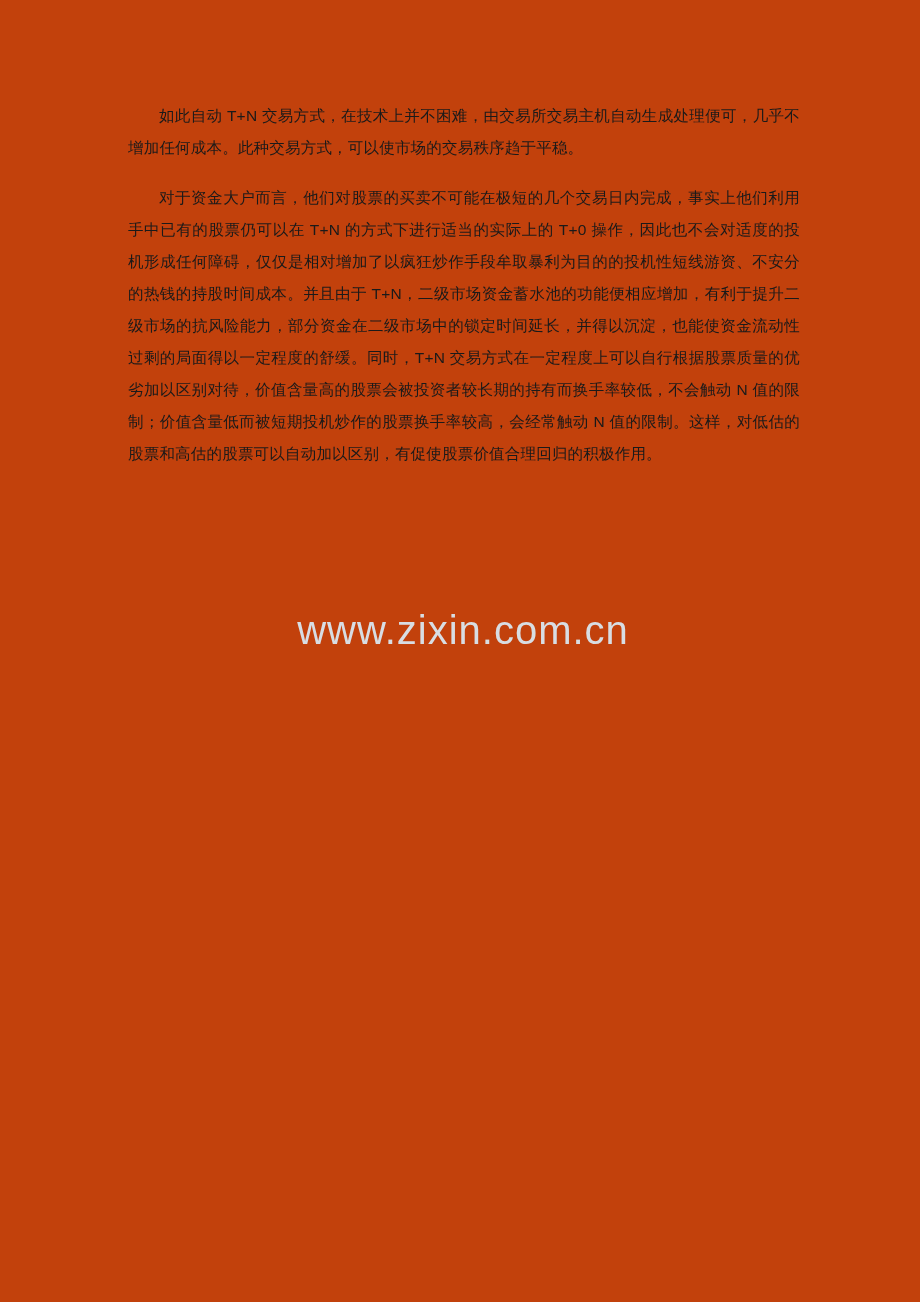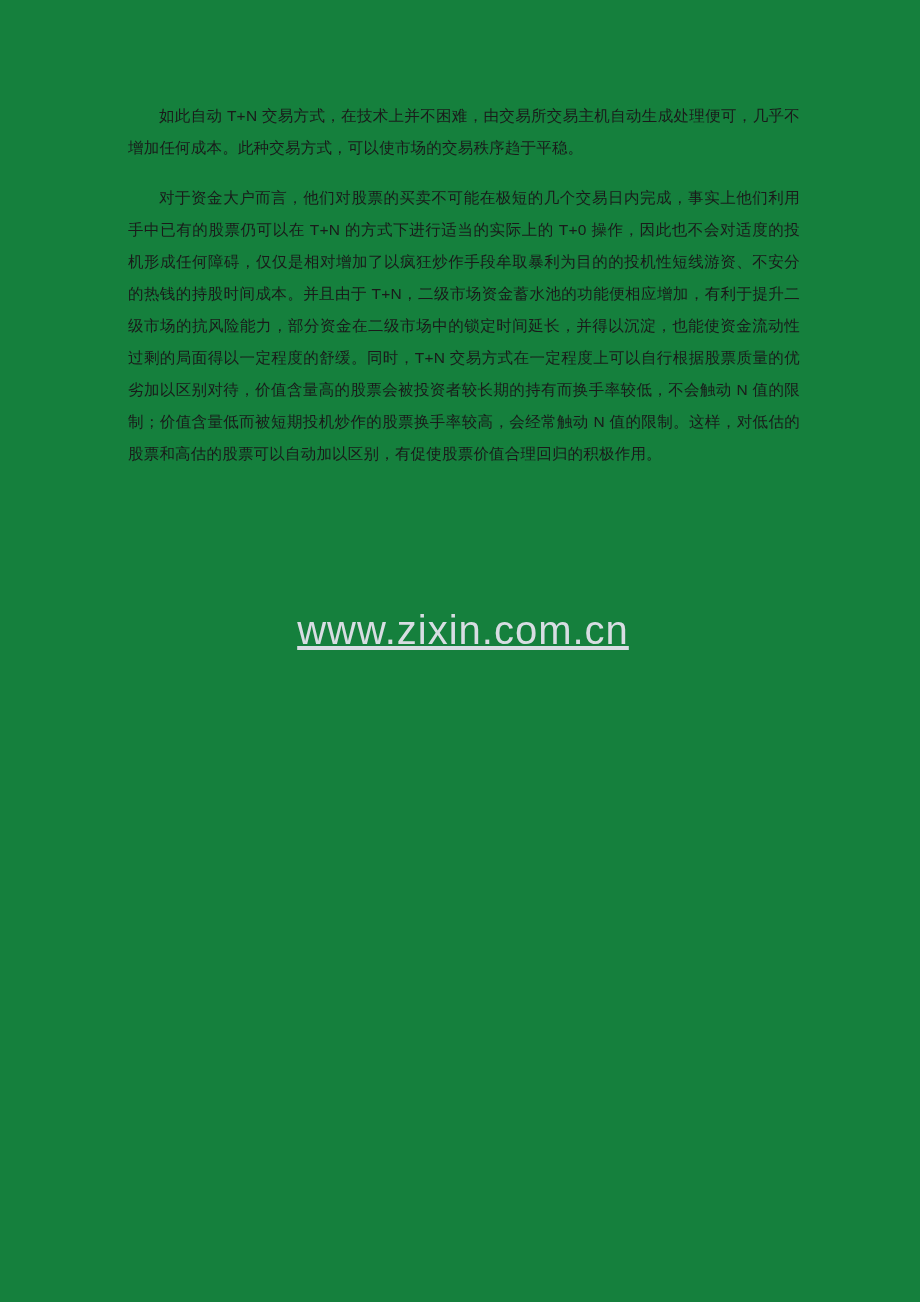--- a/index.html
+++ b/index.html
@@ -10,21 +10,21 @@
     width: 920px;
     height: 1302px;
     background: #ffffff;
     font-family: "Liberation Sans", sans-serif;
     overflow: hidden;
   }
   .page {
     position: relative;
     width: 920px;
     height: 1302px;
-    background: #15803d;
+    background: #c2410c;
   }
   .content {
     position: absolute;
     left: 128px;
     top: 100px;
     width: 672px;
   }
   .para {
     font-family: "Liberation Sans", sans-serif;
     font-size: 15.5px;
@@ -41,21 +41,20 @@
     left: 228px;
     top: 608px;
     width: 470px;
     text-align: center;
     font-family: "Liberation Sans", sans-serif;
     font-size: 40px;
     letter-spacing: 1px;
     color: #d8dde3;
     white-space: nowrap;
     user-select: none;
-    text-decoration: underline;
   }
 </style>
 </head>
 <body>
 
 <div class="page">
 
   <div class="content">
     <p class="para">如此自动 T+N 交易方式，在技术上并不困难，由交易所交易主机自动生成处理便可，几乎不增加任何成本。此种交易方式，可以使市场的交易秩序趋于平稳。</p>
     <p class="para">对于资金大户而言，他们对股票的买卖不可能在极短的几个交易日内完成，事实上他们利用手中已有的股票仍可以在 T+N 的方式下进行适当的实际上的 T+0 操作，因此也不会对适度的投机形成任何障碍，仅仅是相对增加了以疯狂炒作手段牟取暴利为目的的投机性短线游资、不安分的热钱的持股时间成本。并且由于 T+N，二级市场资金蓄水池的功能便相应增加，有利于提升二级市场的抗风险能力，部分资金在二级市场中的锁定时间延长，并得以沉淀，也能使资金流动性过剩的局面得以一定程度的舒缓。同时，T+N 交易方式在一定程度上可以自行根据股票质量的优劣加以区别对待，价值含量高的股票会被投资者较长期的持有而换手率较低，不会触动 N 值的限制；价值含量低而被短期投机炒作的股票换手率较高，会经常触动 N 值的限制。这样，对低估的股票和高估的股票可以自动加以区别，有促使股票价值合理回归的积极作用。</p>

